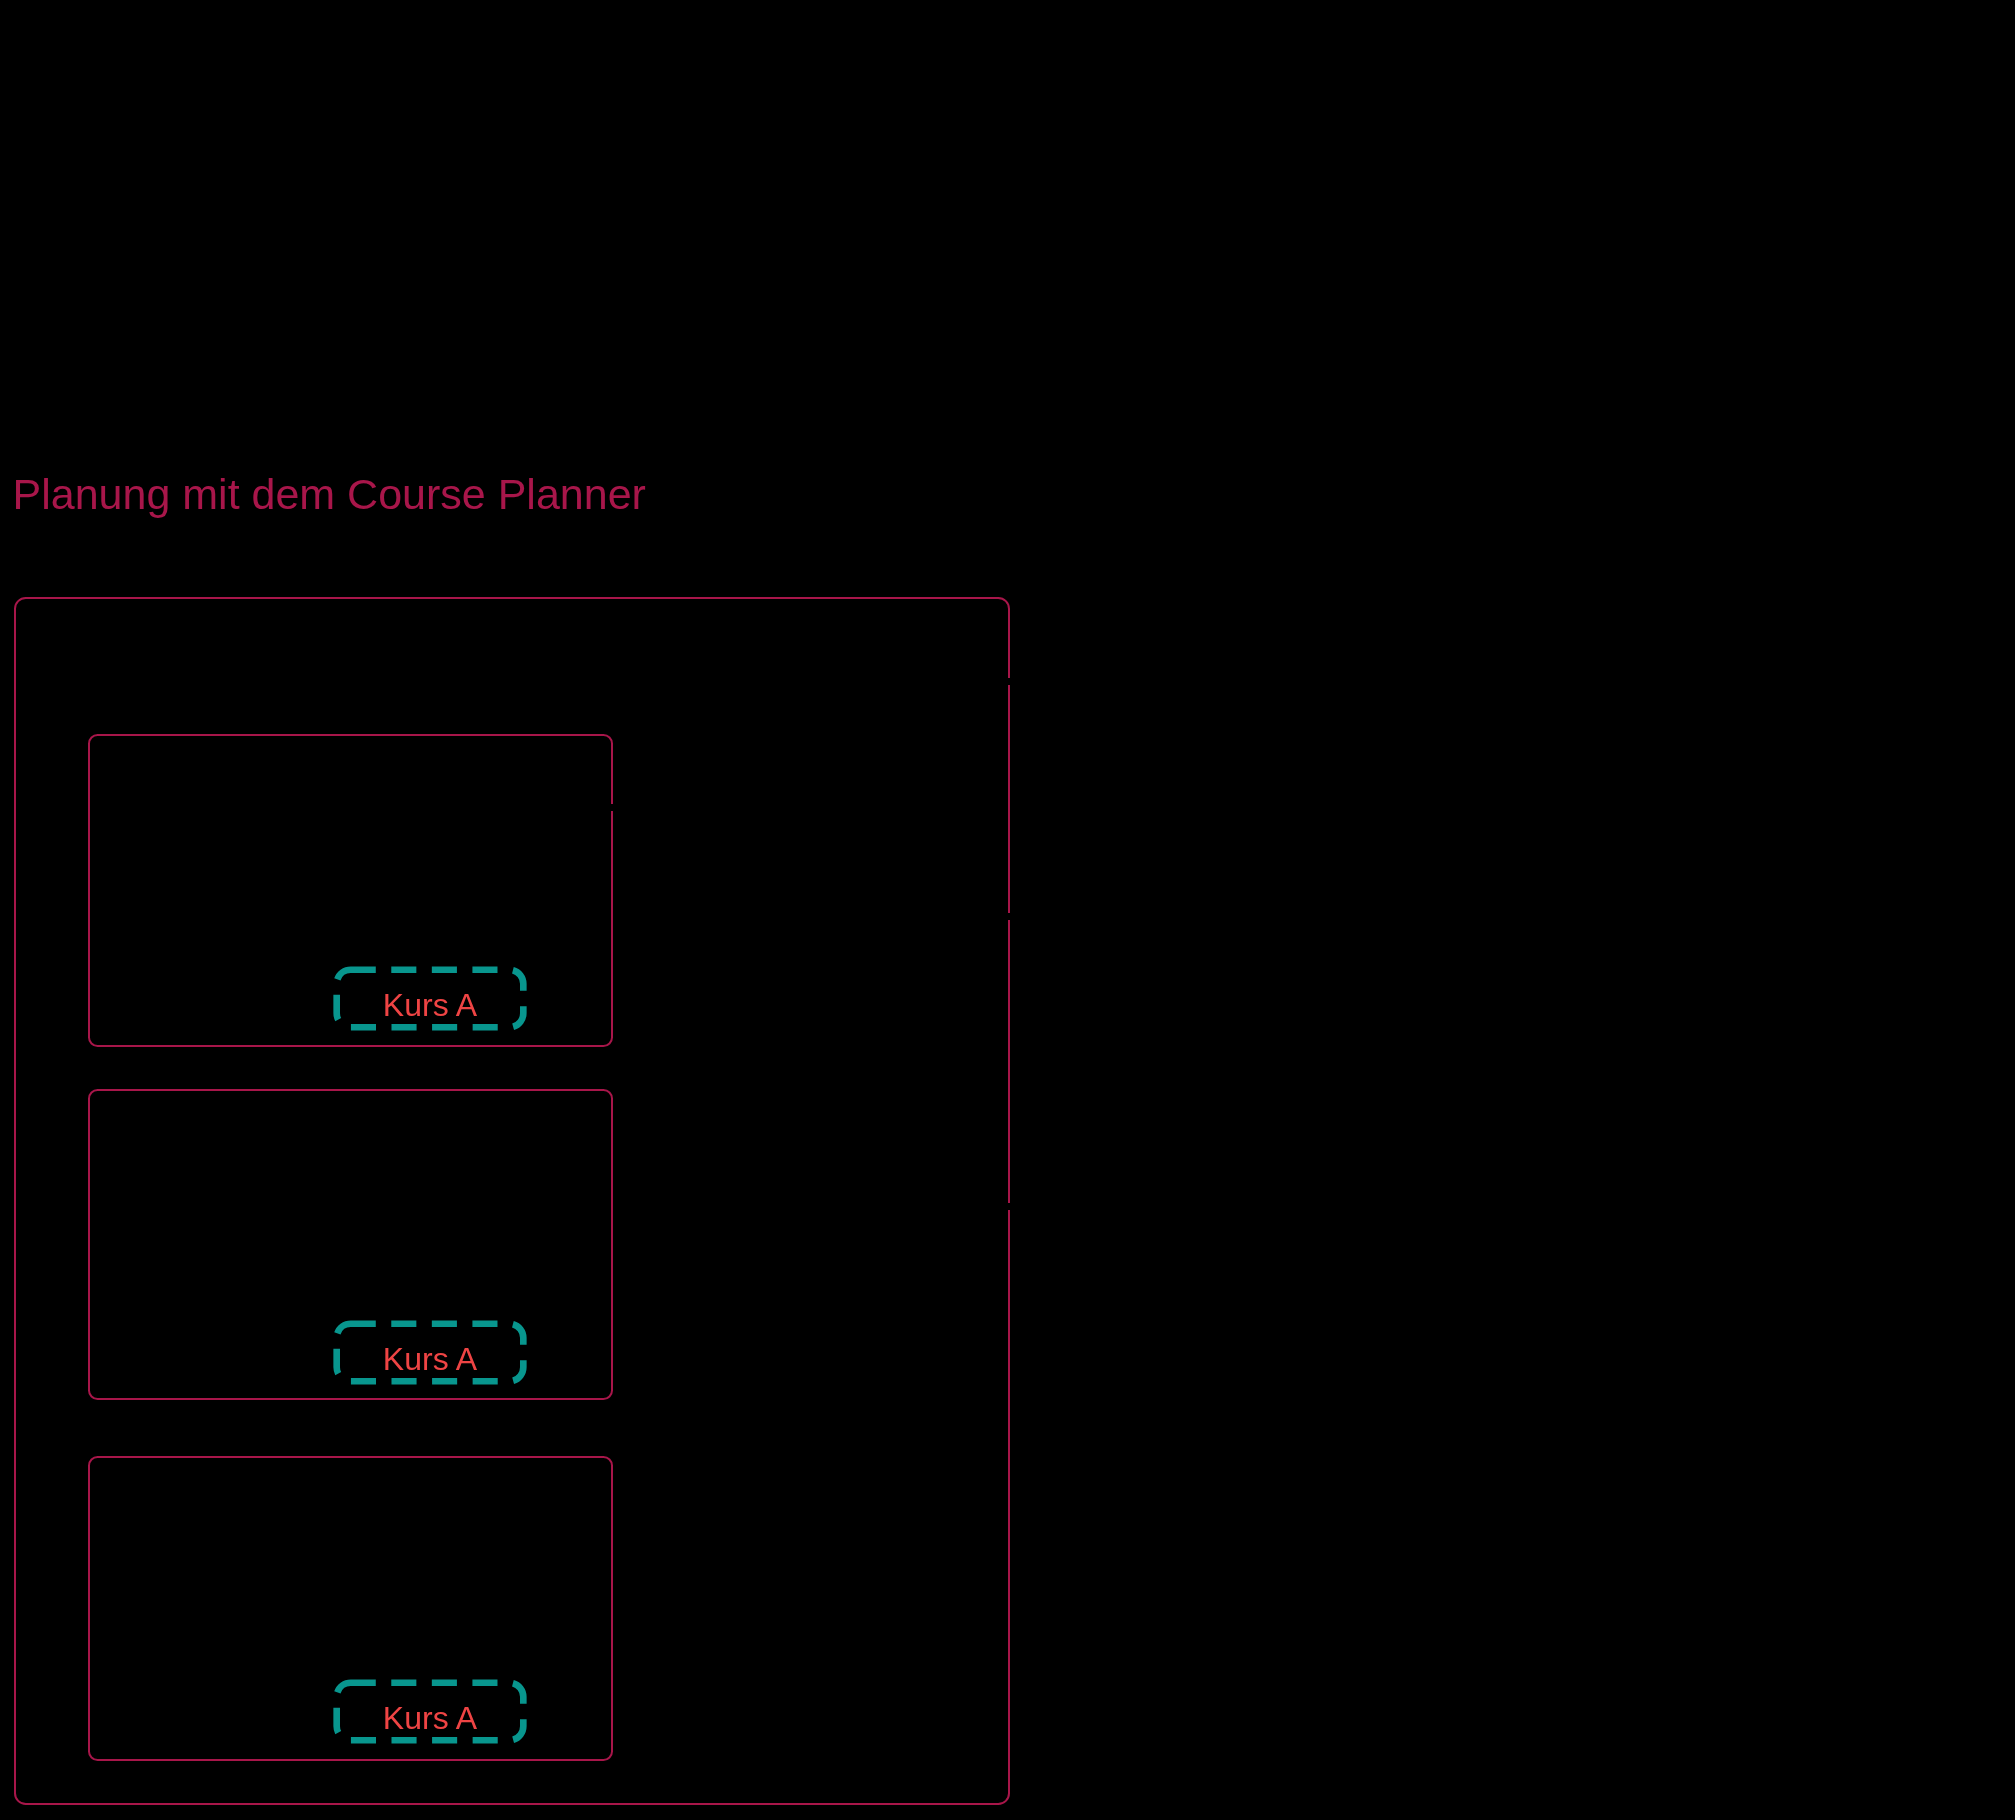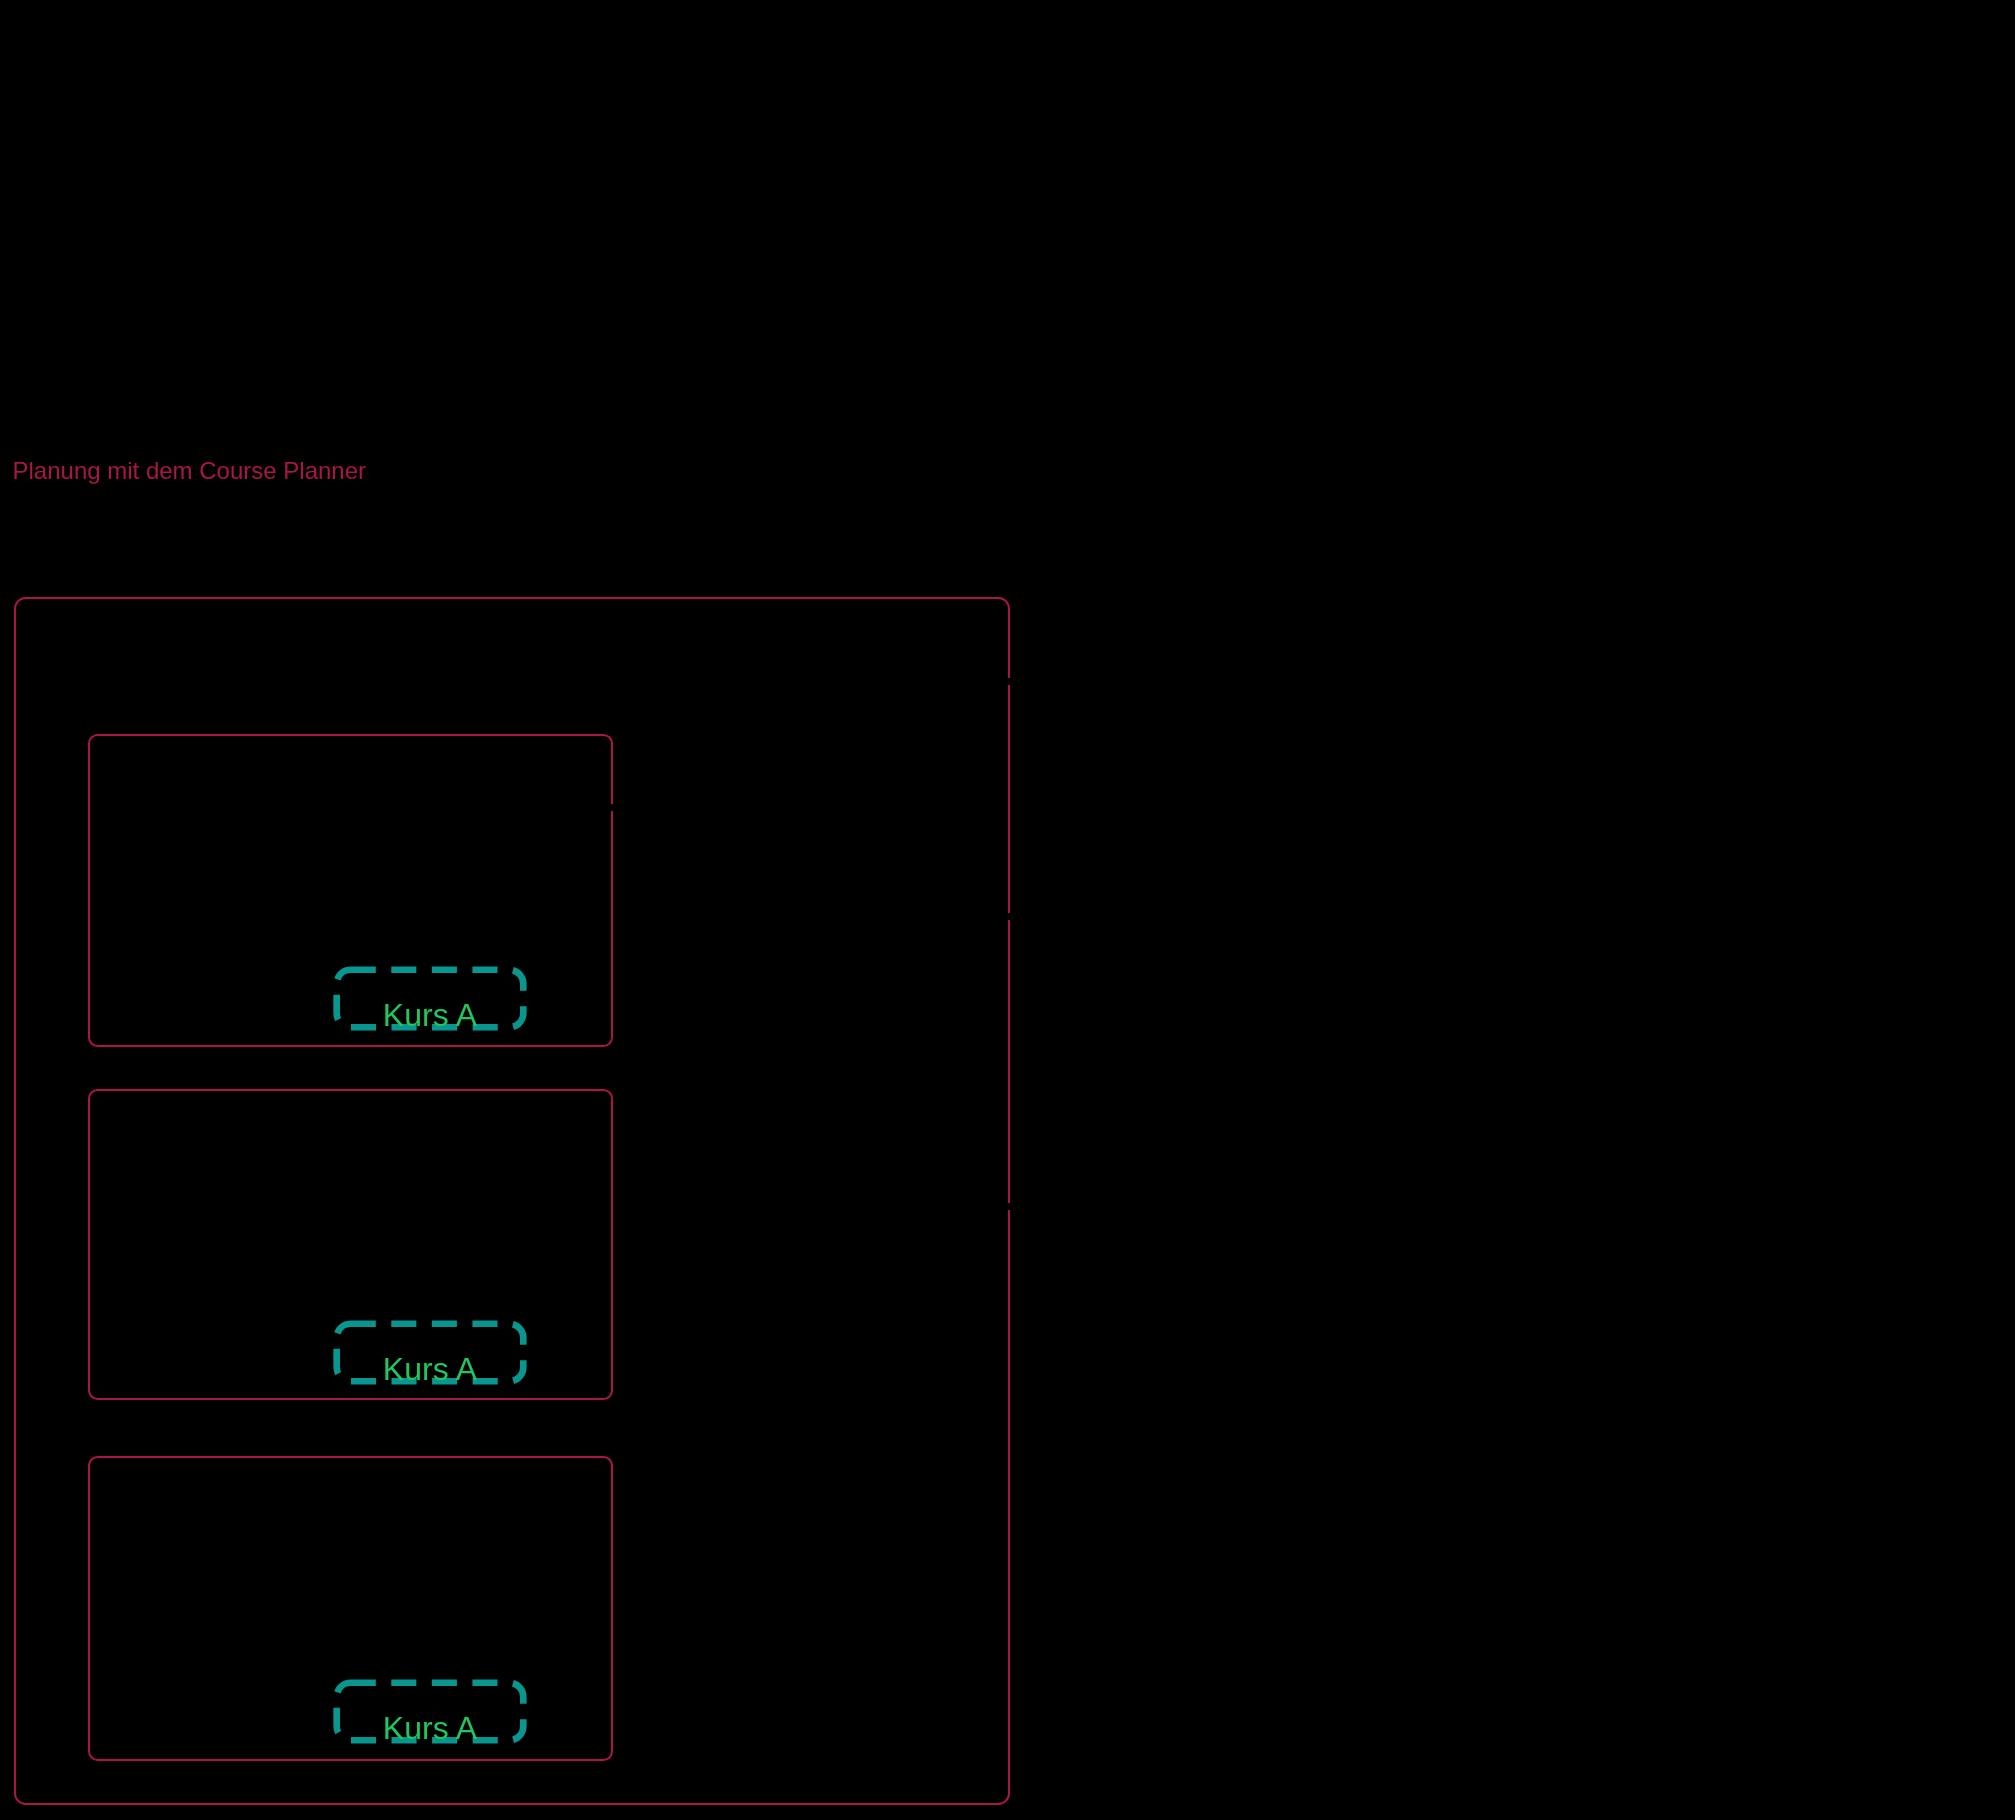--- a/index.html
+++ b/index.html
@@ -13,23 +13,23 @@
     height: 1821px;
     background: #000000;
     overflow: hidden;
     font-family: "Liberation Sans", sans-serif;
   }
 
   
   .title-block {
     position: absolute;
     left: 12.5px;
-    top: 452px;
+    top: 475px;
     color: #A8164A;
-    font-size: 24px;
+    font-size: 43px;
     line-height: 38px;
     font-weight: 400;
     letter-spacing: 0px;
     white-space: nowrap;
   }
 
   
   .planner-frame {
     position: absolute;
     left: 14px;
@@ -68,27 +68,27 @@
   .kurs-box.kurs-3 { top: 1679px; }
   .kurs-box svg {
     position: absolute;
     left: 0; top: 0;
     width: 100%;
     height: 100%;
     display: block;
   }
   .kurs-label {
     position: absolute;
-    left: 0; top: 18px;
+    left: 0; top: 8px;
     width: 100%;
     height: 100%;
     display: flex;
     align-items: center;
     justify-content: center;
-    color: #22c55e;
+    color: #ef4444;
     font-size: 32px;
     font-weight: 400;
     padding-bottom: 1.5px;
     box-sizing: border-box;
   }
 
   
   .seam {
     position: absolute;
     width: 7.4px;

